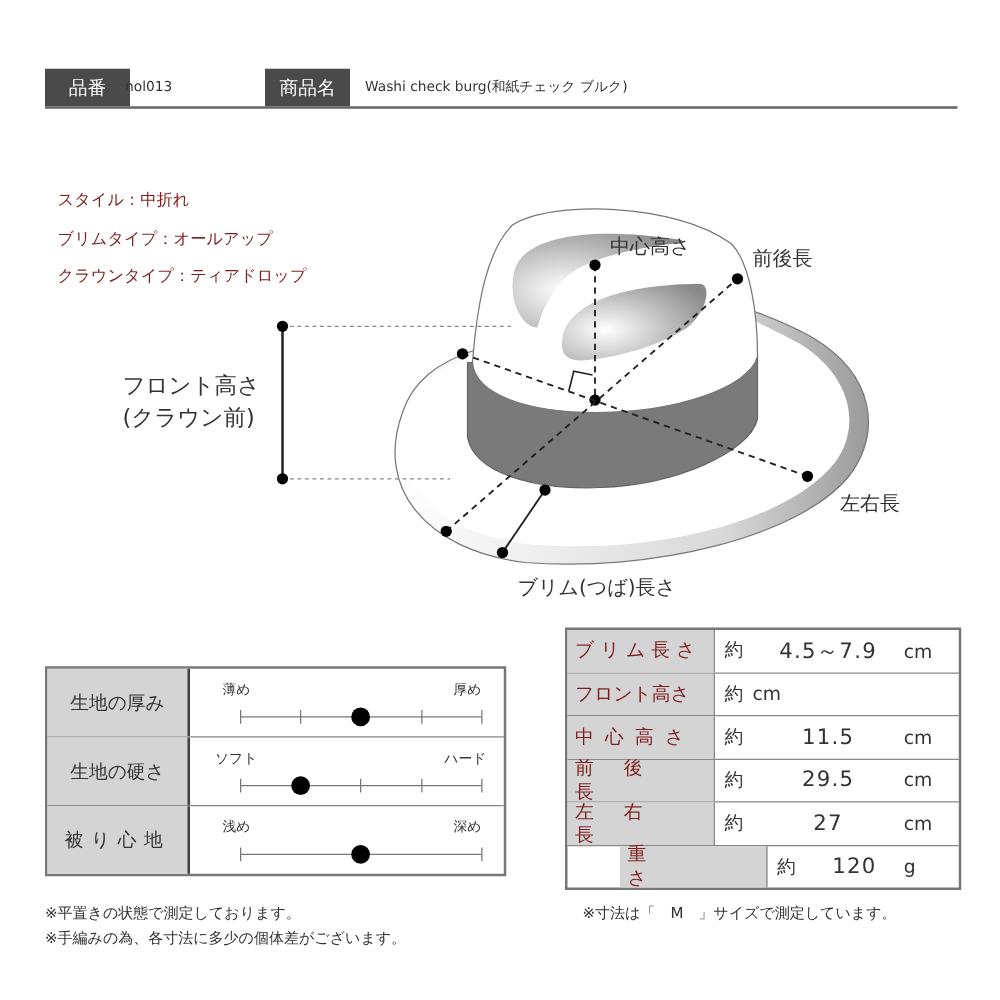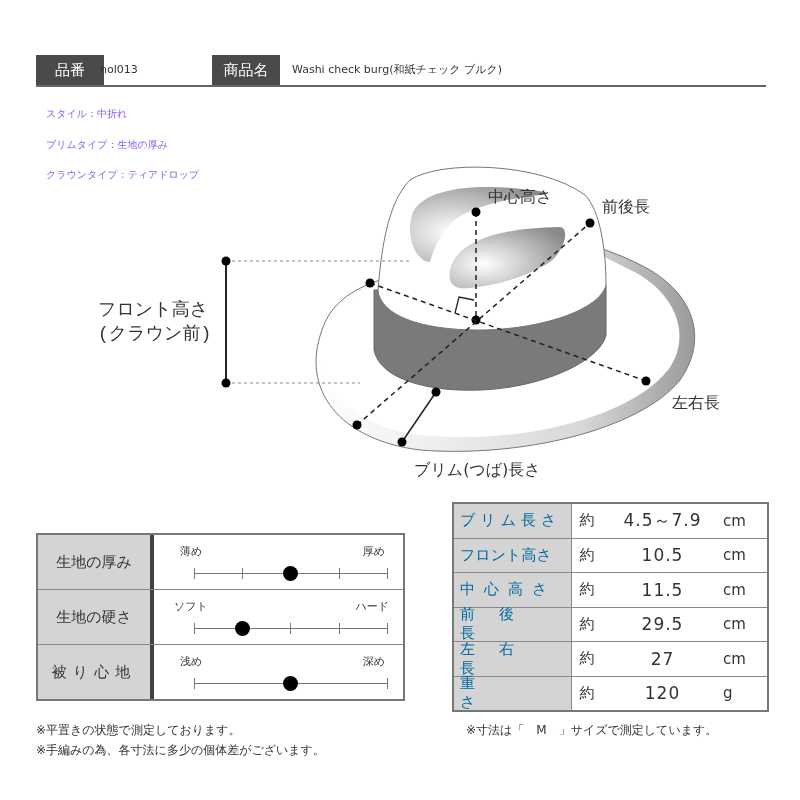--- a/index.html
+++ b/index.html
@@ -5,60 +5,60 @@
   html, body { margin:0; padding:0; background:#ffffff; }
   body { width:800px; height:800px; position:relative; overflow:hidden;
          font-family:"DejaVu Sans", "Liberation Sans", sans-serif; color:#333; }
   .abs { position:absolute; }
 
   
   .hdr-line { left:36px; top:85px; width:730px; height:2px; background:#666; }
   .hdr-tag { background:#4a4a4a; color:#fff; font-size:15px; height:30px; line-height:30px; text-align:center; top:55px; }
   .hdr-val { font-size:11px; color:#333; top:55px; height:30px; line-height:30px; }
 
-  .info-line { font-size:10px; color:#8b5cf6; left:46px; }
+  .info-line { font-size:13px; color:#7f1d1d; left:46px;margin-top:44px; }
 
   
   .dlabel { font-size:16px; color:#333; }
   .dlabel-lg { font-size:18px; color:#333; line-height:1.4; }
 
   
   .attr-table { left:36px; top:533px; width:365px; border:2px solid #777; border-collapse:collapse; }
   .attr-row { height:54px; display:flex; border-bottom:1px solid #888; }
   .attr-row:last-child { border-bottom:none; }
-  .attr-head { width:112px; background:#d4d4d4; border-right:4px solid #404040; font-size:15px; display:flex; align-items:center; justify-content:center; color:#333; }
+  .attr-head { width:112px; background:#d4d4d4; border-right:2px solid #404040; font-size:15px; display:flex; align-items:center; justify-content:center; color:#333; }
   .attr-body { flex:1; position:relative; }
   .scale-l { position:absolute; left:26px; top:9px; font-size:11px; color:#333; }
   .scale-r { position:absolute; right:18px; top:9px; font-size:11px; color:#333; }
   .scale-line { position:absolute; left:40px; width:193px; top:38px; height:1px; background:#777; }
   .tick { position:absolute; top:33px; width:1px; height:11px; background:#777; }
   .dot { position:absolute; top:31px; width:15px; height:15px; border-radius:50%; background:#000; margin-left:-7px; }
 
   
   .size-table { left:452px; top:502px; width:313px; border:2px solid #777; }
   .size-row { height:33.5px; display:flex; border-bottom:1px solid #888; align-items:stretch; }
-  .size-row:last-child { border-bottom:none; }
-  .size-head { width:118px; background:#d4d4d4; border-right:1px solid #888; font-size:15px; display:flex; align-items:center; padding:0 6px; box-sizing:border-box; color:#0369a1; letter-spacing:0; }
+  .size-row:last-child { border-bottom:none;margin-left:42px; }
+  .size-head { width:118px; background:#d4d4d4; border-right:1px solid #888; font-size:15px; display:flex; align-items:center; padding:0 6px; box-sizing:border-box; color:#7f1d1d; letter-spacing:0; }
   .size-approx { width:30px; font-size:15px; display:flex; align-items:center; justify-content:center; color:#333; }
   .size-val { flex:1; font-size:17px; display:flex; align-items:center; justify-content:center; color:#333; letter-spacing:1px; }
   .size-unit { width:44px; font-size:15px; display:flex; align-items:center; color:#333; }
 
   .note { font-size:12px; color:#333; }
 </style>
 </head>
 <body>
 
 <div class="abs hdr-tag" style="left:36px;width:68px;">品番</div>
 <div class="abs hdr-val" style="left:100px;width:100px;">nol013</div>
 <div class="abs hdr-tag" style="left:212px;width:68px;">商品名</div>
 <div class="abs hdr-val" style="left:292px;width:460px;">Washi check burg(和紙チェック ブルク)</div>
 <div class="abs hdr-line"></div>
 
 <div class="abs info-line" style="top:107px;">スタイル：中折れ</div>
-<div class="abs info-line" style="top:138px;">ブリムタイプ：生地の厚み</div>
+<div class="abs info-line" style="top:138px;">ブリムタイプ：オールアップ</div>
 <div class="abs info-line" style="top:168px;">クラウンタイプ：ティアドロップ</div>
 
 <svg class="abs" style="left:0;top:0;" width="800" height="500">
   <defs>
     <linearGradient id="brimEdge" x1="0" y1="0" x2="1" y2="0">
       <stop offset="0" stop-color="#ffffff"></stop>
       <stop offset="0.7" stop-color="#d8d8d8"></stop>
       <stop offset="1" stop-color="#9a9a9a"></stop>
     </linearGradient>
     <radialGradient id="dent" cx="0.3" cy="0.6" r="0.8">
@@ -101,21 +101,21 @@
   <line x1="436" y1="392" x2="402" y2="442" stroke="#222" stroke-width="1.5"></line>
   <circle cx="436" cy="392" r="4.5" fill="#000"></circle>
   <circle cx="402" cy="442" r="4.5" fill="#000"></circle>
 </svg>
 
 <div class="abs dlabel" style="left:488px;top:187px;">中心高さ</div>
 <div class="abs dlabel" style="left:602px;top:197px;">前後長</div>
 <div class="abs dlabel" style="left:672px;top:393px;">左右長</div>
 <div class="abs dlabel" style="left:414px;top:460px;">ブリム(つば)長さ</div>
 <div class="abs dlabel-lg" style="left:98px;top:296px;">フロント高さ</div>
-<div class="abs dlabel-lg" style="left:98px;top:322px;font-family:Liberation Mono, monospace;">(クラウン前)</div>
+<div class="abs dlabel-lg" style="left:98px;top:322px;">(クラウン前)</div>
 
 <div class="abs attr-table">
   <div class="attr-row">
     <div class="attr-head">生地の厚み</div>
     <div class="attr-body">
       <span class="scale-l">薄め</span>
       <span class="scale-r">厚め</span>
       <div class="scale-line"></div>
       <div class="tick" style="left:40px;"></div>
       <div class="tick" style="left:88px;"></div>
@@ -155,21 +155,20 @@
 <div class="abs size-table">
   <div class="size-row">
     <div class="size-head" style="letter-spacing:5px;">ブリム長さ</div>
     <div class="size-approx">約</div>
     <div class="size-val">4.5～7.9</div>
     <div class="size-unit">cm</div>
   </div>
   <div class="size-row">
     <div class="size-head">フロント高さ</div>
     <div class="size-approx">約</div>
-    <div class="size-val">10.5</div>
     <div class="size-unit">cm</div>
   </div>
   <div class="size-row">
     <div class="size-head" style="letter-spacing:9px;">中心高さ</div>
     <div class="size-approx">約</div>
     <div class="size-val">11.5</div>
     <div class="size-unit">cm</div>
   </div>
   <div class="size-row">
     <div class="size-head" style="letter-spacing:24px;">前後長</div>

